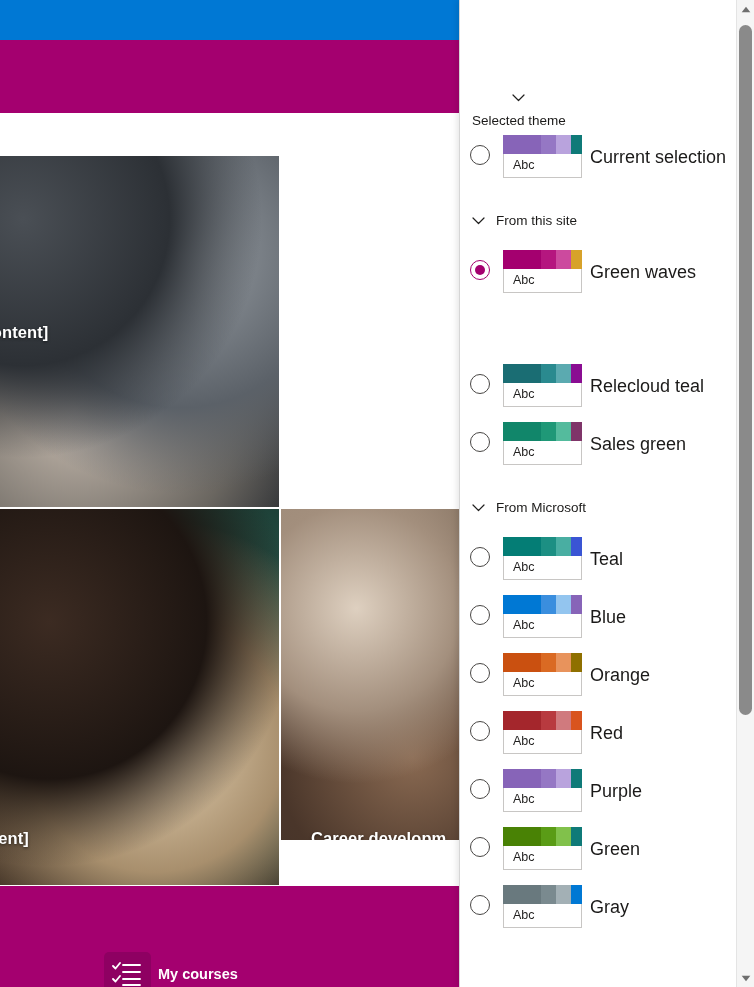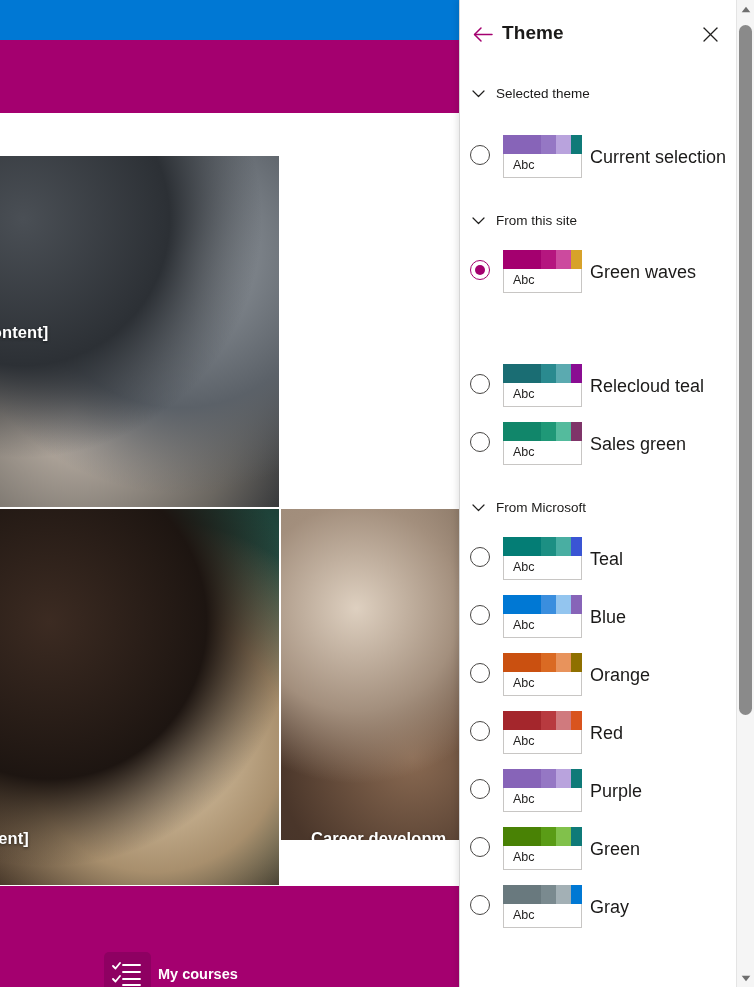--- a/index.html
+++ b/index.html
@@ -189,35 +189,24 @@
       <line x1="11" y1="5" x2="28" y2="5" stroke="#fff" stroke-width="1.9" stroke-linecap="round"></line>
       <line x1="11" y1="12" x2="28" y2="12" stroke="#fff" stroke-width="1.9" stroke-linecap="round"></line>
       <line x1="11" y1="19" x2="28" y2="19" stroke="#fff" stroke-width="1.9" stroke-linecap="round"></line>
       <line x1="11" y1="25" x2="28" y2="25" stroke="#fff" stroke-width="1.9" stroke-linecap="round"></line>
     </svg>
     <div id="courses-label">My courses</div>
   </div>
 
   <div id="panel">
 
-    <div id="panel-header">
-      <svg id="back-arrow" viewBox="0 0 20 17">
-        <path d="M8 2 L1.5 8.5 L8 15" fill="none" stroke="#a4006f" stroke-width="1.5" stroke-linecap="round" stroke-linejoin="round"></path>
-        <line x1="1.8" y1="8.5" x2="19" y2="8.5" stroke="#a4006f" stroke-width="1.5" stroke-linecap="round"></line>
-      </svg>
-      <div id="panel-title">Theme</div>
-      <svg id="close-btn" viewBox="0 0 26 26">
-        <line x1="6" y1="6" x2="19" y2="19" stroke="#201f1e" stroke-width="1.3" stroke-linecap="round"></line>
-        <line x1="19" y1="6" x2="6" y2="19" stroke="#201f1e" stroke-width="1.3" stroke-linecap="round"></line>
-      </svg>
-    </div>
 
     <div id="list">
 
-      <div class="section-head" style="top:16px;">
+      <div class="section-head" style="top:27px;flex-direction:column;">
         <svg class="chev" viewBox="0 0 13 9">
             <path d="M1 2 L6.5 7.5 L12 2" fill="none" stroke="#201f1e" stroke-width="1.2" stroke-linecap="round" stroke-linejoin="round"></path>
           </svg>
         <span class="section-label">Selected theme</span>
       </div>
       <div class="theme-row" style="top:64px;">
         <div class="radio"></div>
         <div class="swatch">
           <div class="bars">
             <i style="background:#8764b8"></i>

